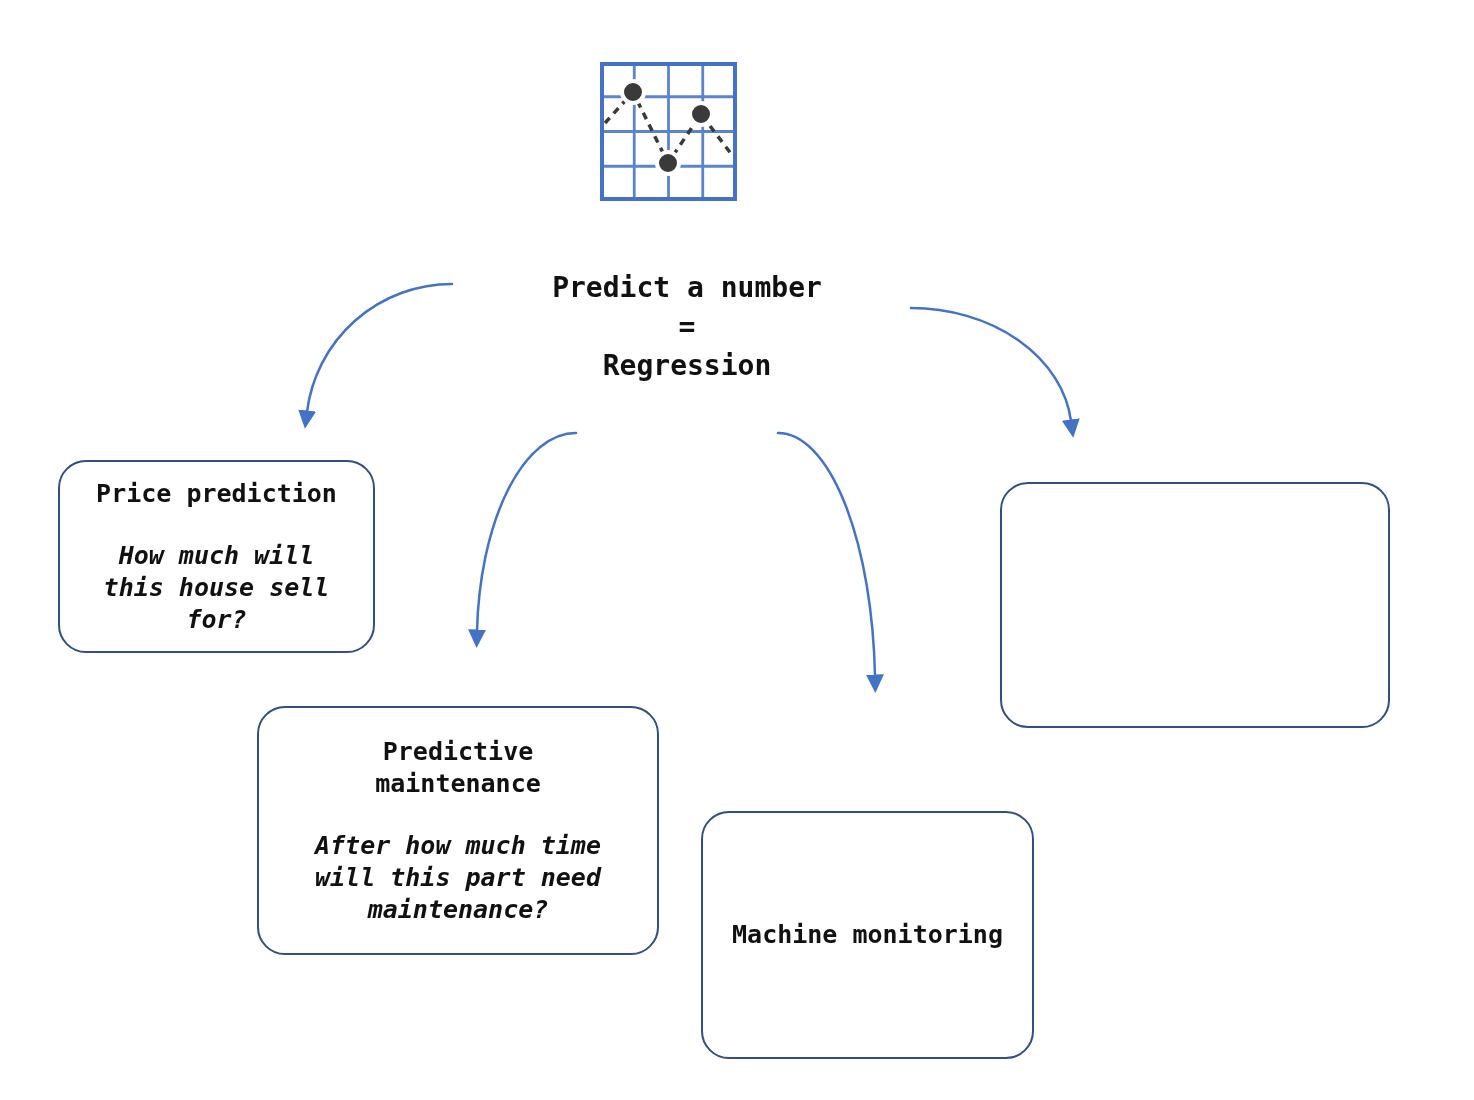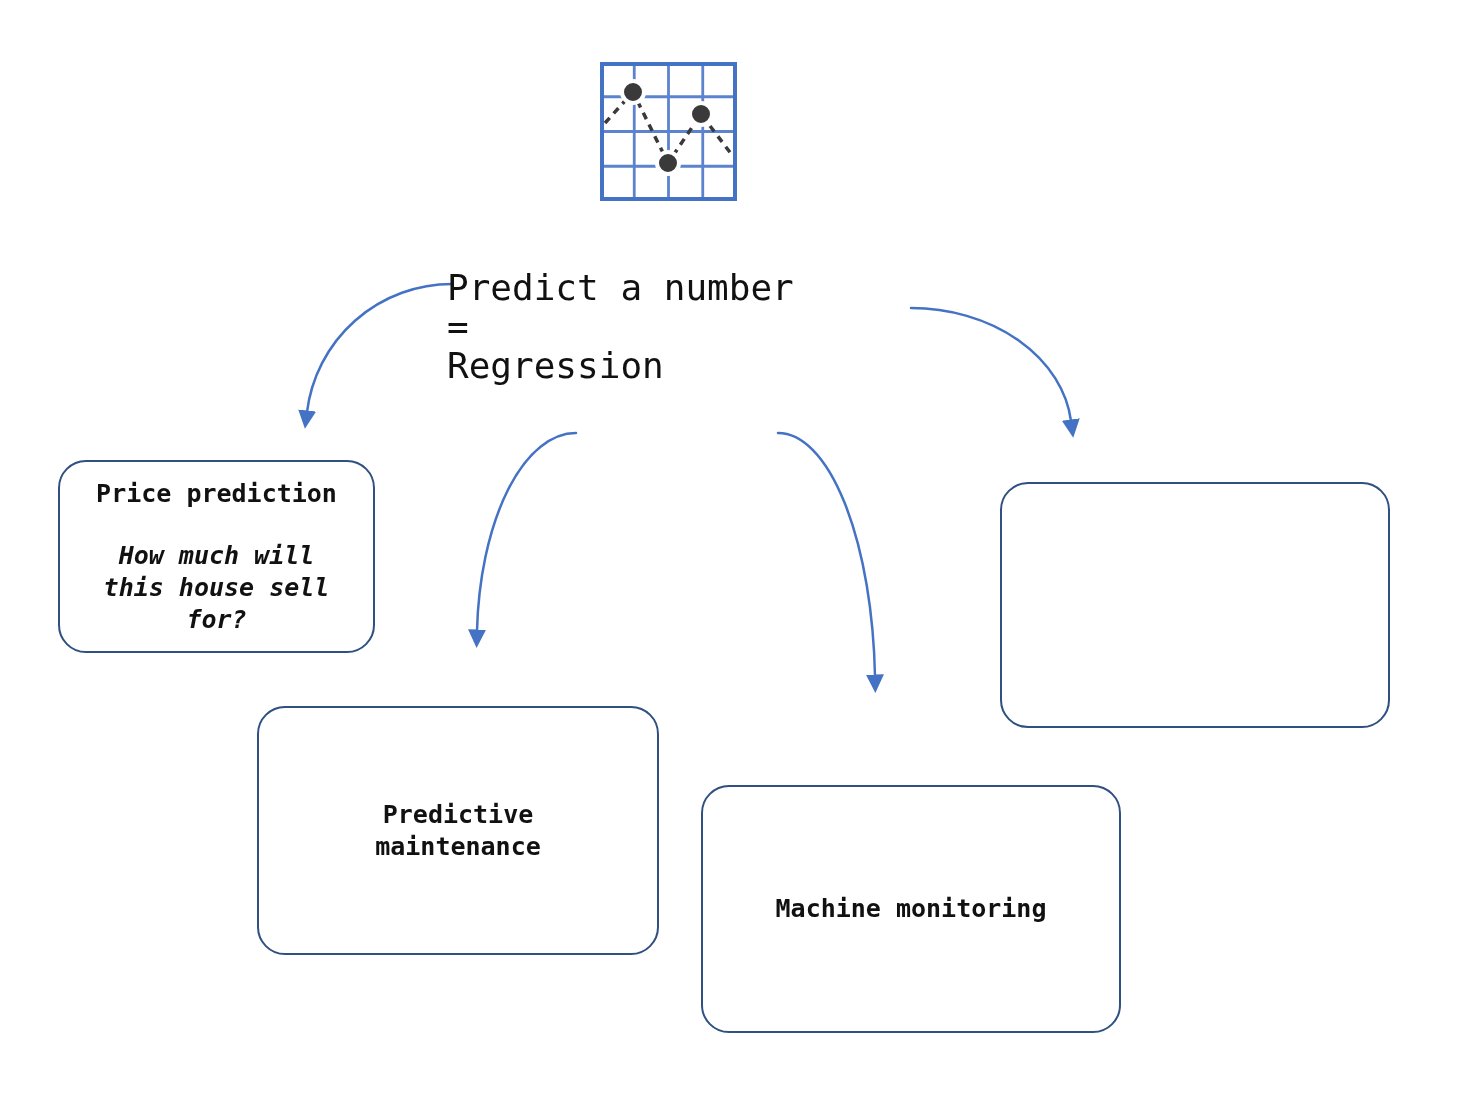--- a/index.html
+++ b/index.html
@@ -37,23 +37,24 @@
     stroke: var(--icon-dot-color, #3A3A3A);
     stroke-width: 3.5;
     stroke-dasharray: 7 6;
   }
   .icon-dot { fill: var(--icon-dot-color, #3A3A3A); stroke: #ffffff; stroke-width: 4; }
 
   
   .title {
     position: absolute;
     left: 447px; top: 268px; width: 480px;
-    font-size: 36px;
+    text-align: center;
+    font-size: 28px;
     line-height: 39px;
-    font-weight: normal;
+    font-weight: bold;
     white-space: pre-line;
   }
 
   
   .box {
     position: absolute;
     box-sizing: border-box;
     border: 2px solid var(--box-border-color, #2F5080);
     border-radius: 28px;
     background: #ffffff;
@@ -66,21 +67,21 @@
     font-size: 25px;
     line-height: 32px;
     font-weight: bold;
     padding: 20px 10px;
   }
   .box-title { white-space: pre-line; }
   .box-question { white-space: pre-line; font-style: italic; }
 
   .box-price        { left: 58px;   top: 460px; width: 317px; height: 193px; }
   .box-maintenance  { left: 257px;  top: 706px; width: 402px; height: 249px; }
-  .box-monitoring   { left: 701px;  top: 785px; width: 420px; height: 248px; }
+  .box-monitoring   { left: 701px;  top: 811px; width: 333px; height: 248px; }
   .box-forecasting  { left: 1000px; top: 482px; width: 390px; height: 246px; }
 </style>
 </head>
 <body>
 
 <div class="canvas">
 
   <svg class="arrows" viewBox="0 0 1474 1100" aria-hidden="true">
     <defs>
       <marker id="arrowhead" markerWidth="8" markerHeight="8" refX="0.6" refY="4" orient="auto">
@@ -116,20 +117,23 @@
   <div class="box box-price">
     <div class="box-title">Price prediction</div>
     <div class="box-question">How much will
 this house sell
 for?</div>
   </div>
 
   <div class="box box-maintenance">
     <div class="box-title">Predictive
 maintenance</div>
+    <div class="box-question">After how much time
+will this part need
+maintenance?</div>
   </div>
 
   <div class="box box-monitoring">
     <div class="box-title">Machine monitoring</div>
   </div>
 
   <div class="box box-forecasting">
   </div>
 
 </div>

